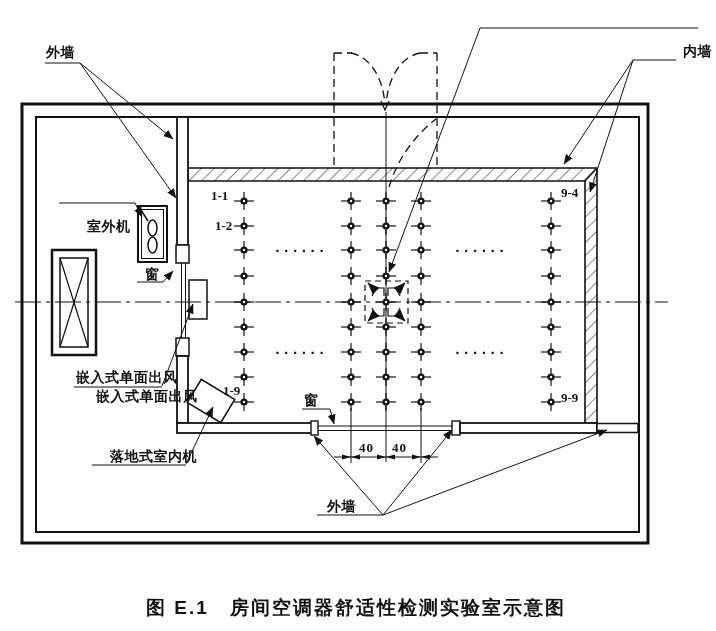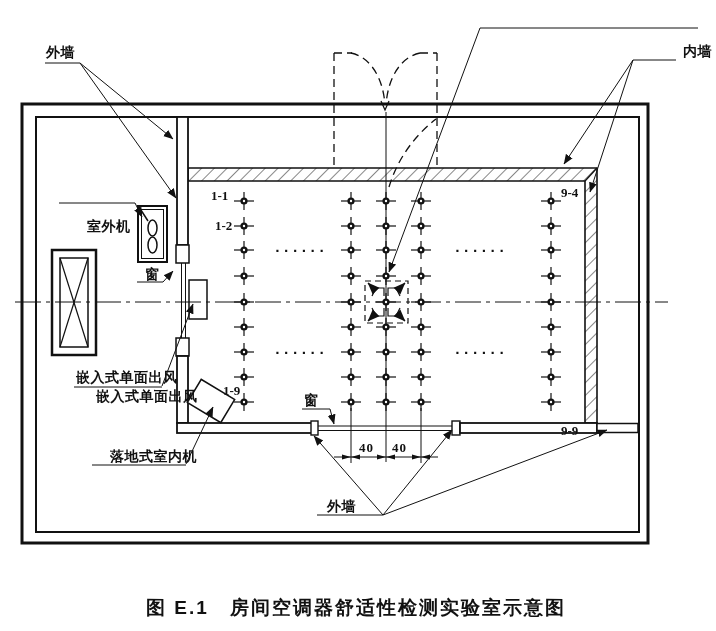--- a/index.html
+++ b/index.html
@@ -466,19 +466,19 @@
   <div class="label" style="left:76px;top:369px;">嵌入式单面出风</div>
   <div class="label" style="left:50px;top:388px;margin-left:46px;">嵌入式单面出风</div>
   <div class="label" style="left:110px;top:448px;">落地式室内机</div>
   <div class="label" style="left:304px;top:392px;">窗</div>
   <div class="label" style="left:327px;top:498px;">外墙</div>
 
   <div class="pt-label" style="left:211px;top:188px;">1-1</div>
   <div class="pt-label" style="left:215px;top:218px;">1-2</div>
   <div class="pt-label" style="left:223px;top:383px;">1-9</div>
   <div class="pt-label" style="left:561px;top:185px;">9-4</div>
-  <div class="pt-label" style="left:561px;top:390px;margin-top:33px;">9-9</div>
+  <div class="pt-label" style="left:561px;top:390px;">9-9</div>
 
   <div class="dim-label" style="left:359px;top:440px;">40</div>
   <div class="dim-label" style="left:392px;top:440px;">40</div>
 
   <div class="fig-title">图 E.1　房间空调器舒适性检测实验室示意图</div>
 </div>
 
 </body></html>

